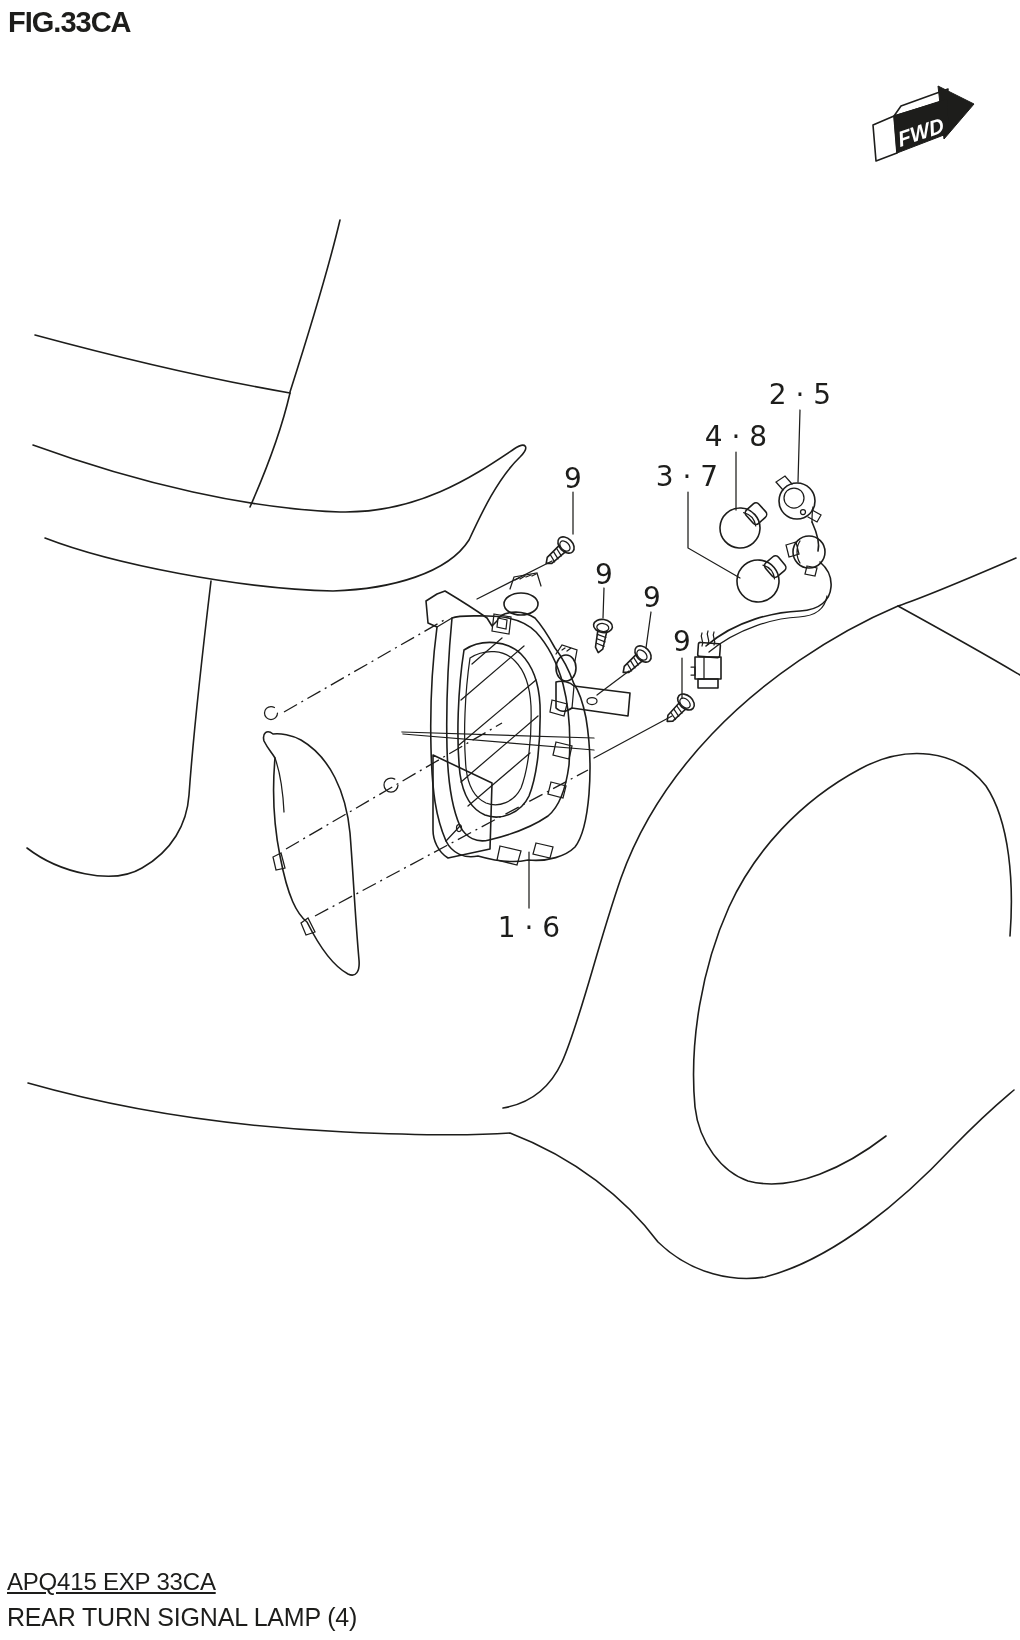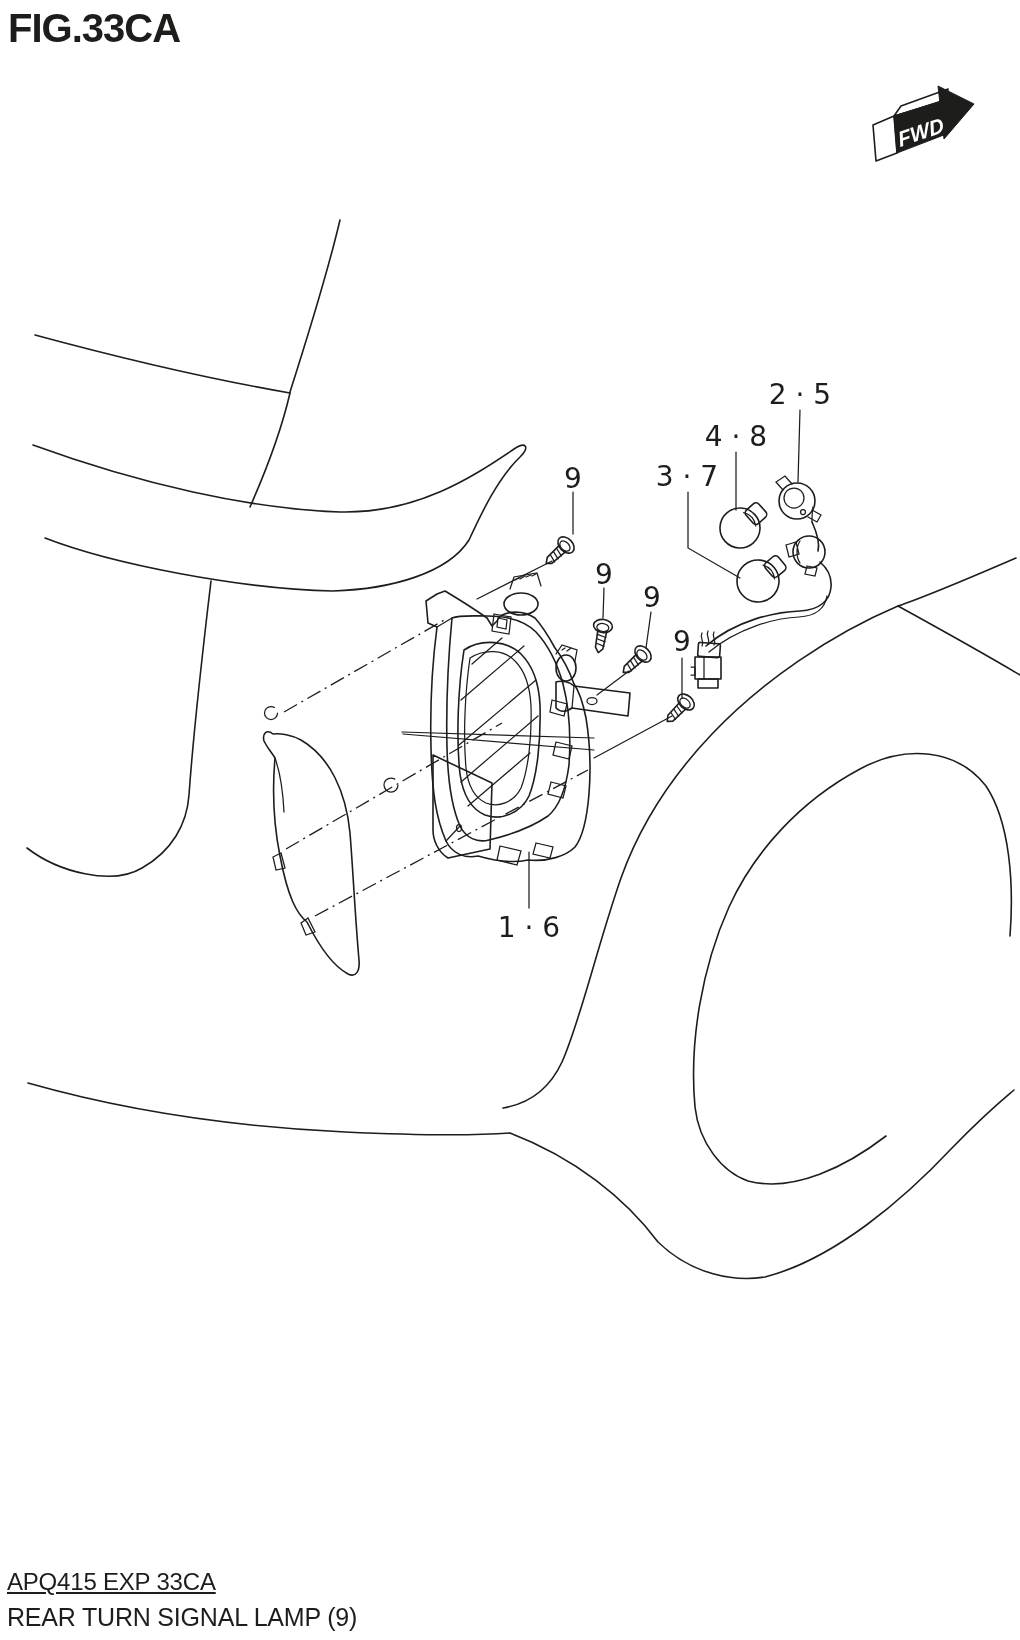--- a/index.html
+++ b/index.html
@@ -5,21 +5,21 @@
   html,body{margin:0;padding:0;background:#ffffff;}
   .page{
     position:relative;
     width:1020px;height:1640px;
     background:#ffffff;
     font-family:"Liberation Sans",sans-serif;
     overflow:hidden;
   }
   .fig-title{
     position:absolute;left:8px;top:6px;
-    font-size:40px;font-weight:700;letter-spacing:-1px;
+    font-size:29px;font-weight:700;letter-spacing:-1px;
     color:#1d1d1b;
     text-align:right;
   }
   .footer{
     position:absolute;left:7px;bottom:8px;
     color:#1d1d1b;
   }
   .footer .code{font-size:24px;letter-spacing:-0.2px;margin-bottom:7px;text-decoration:underline;}
   .footer .name{font-size:25px;letter-spacing:-0.2px;}
   svg.diagram{position:absolute;left:0;top:0;}
@@ -214,15 +214,15 @@
       <polygon points="873,125 894,116 897,153 876,161" fill="#ffffff" stroke="#1d1d1b" stroke-width="1.6" stroke-linejoin="round"></polygon>
       <polygon points="894,116 901,106 948,89 947,100" fill="#ffffff" stroke="#1d1d1b" stroke-width="1.6" stroke-linejoin="round"></polygon>
       <polygon points="938,86 974,104 944,139" fill="#1d1d1b" stroke="#1d1d1b" stroke-linejoin="round"></polygon>
       <polygon points="894,116 947,99 949,133 897,153" fill="#1d1d1b" stroke="#1d1d1b" stroke-linejoin="round"></polygon>
       <text class="fwd-text" x="0" y="0" transform="translate(900,147) rotate(-19) skewX(-6)">FWD</text>
     </g>
   </svg>
 
   <div class="footer">
     <div class="code">APQ415 EXP 33CA</div>
-    <div class="name">REAR TURN SIGNAL LAMP (9)</div>
+    <div class="name">REAR TURN SIGNAL LAMP (4)</div>
   </div>
 </div>
 
 </body></html>

